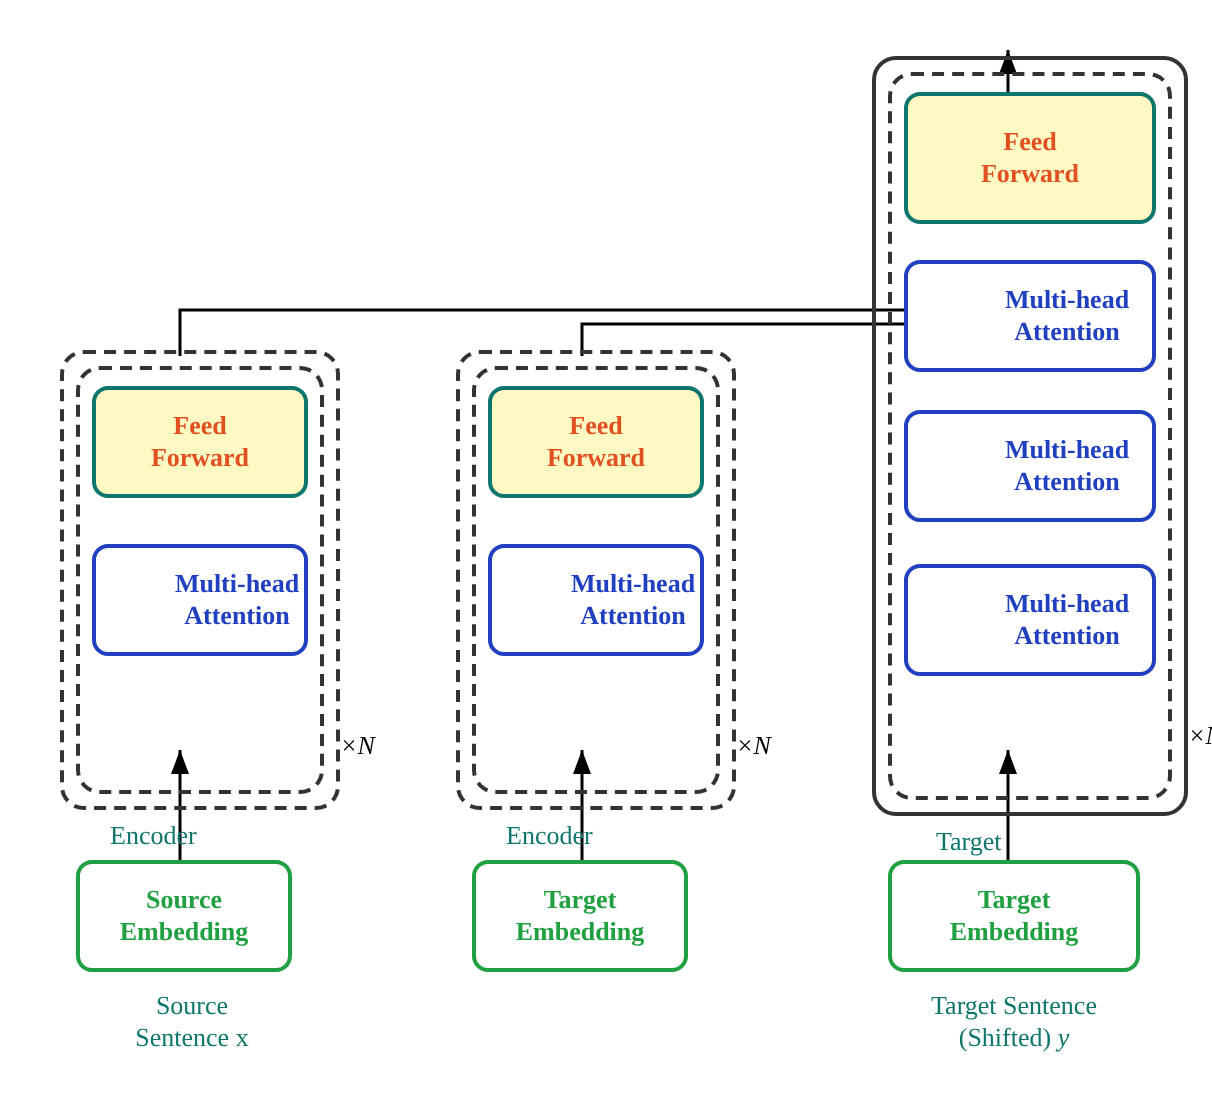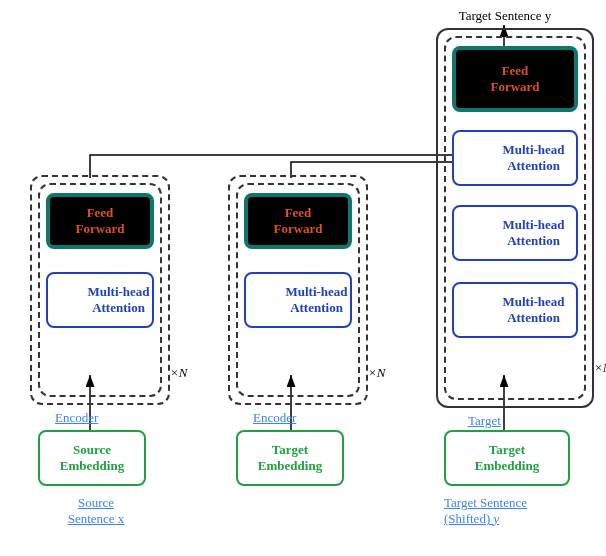--- a/index.html
+++ b/index.html
@@ -23,23 +23,23 @@
       border-radius: 8px;
       display: flex;
       align-items: center;
       justify-content: center;
       text-align: center;
       font-size: 13px;
       font-weight: bold;
       line-height: 1.2;
     }
     .box-red {
-      border: 4px solid #0f766e;
+      border: 2px solid #0f766e;
       color: #e05020;
-      background: #000000;
+      background: #fef9c3;
     }
     .box-blue {
       border: 2px solid #2040c0;
       color: #2040c0;
       background: #fff;
       padding-left: 37px;
     }
     .box-green {
       border: 2px solid #20a040;
       color: #20a040;
@@ -52,23 +52,22 @@
       border-radius: 12px;
     }
     .container-solid {
       position: absolute;
       border: 2px solid #333;
       border-radius: 12px;
     }
     .label-bottom {
       position: absolute;
       font-size: 13px;
-      color: #3b82f6;
+      color: #0f766e;
       font-style: normal;
-      text-decoration: underline;
     }
     .label-top {
       position: absolute;
       font-size: 13px;
       color: #000;
     }
     .times-n {
       position: absolute;
       font-size: 13px;
       color: #000;
@@ -196,21 +195,18 @@
   </div>
 
   <div class="label-bottom" style="left:468px; top:413px;">
     <span>Target</span>
   </div>
 
   <div class="box box-green" style="left:444px; top:430px; width:126px; height:56px;">
     <span>Target<br>Embedding</span>
   </div>
 
-  <div class="label-bottom" style="left:444px; top:495px; width:126px;">
+  <div class="label-bottom" style="left:444px; top:495px; text-align:center; width:126px;">
     Target Sentence<br>(Shifted) <i>y</i>
   </div>
 
-  <div class="label-top" style="left:440px; top:8px; text-align:center; width:130px;">
-    <span>Target Sentence y</span>
-  </div>
 
 </div>
 
 </body></html>

